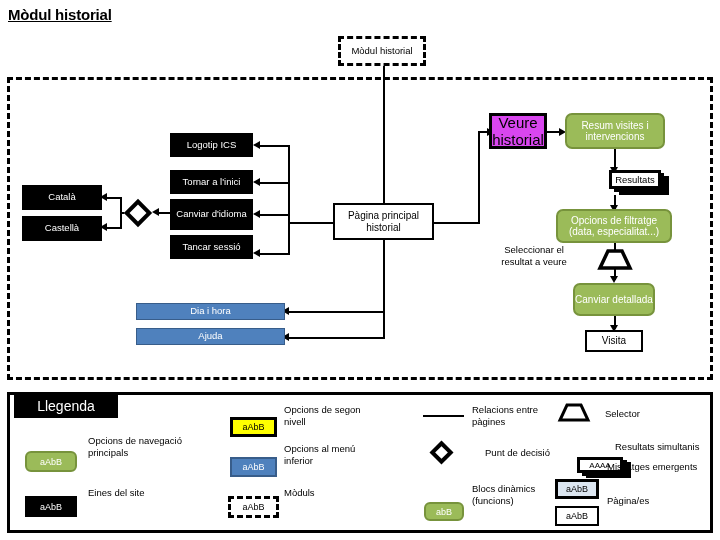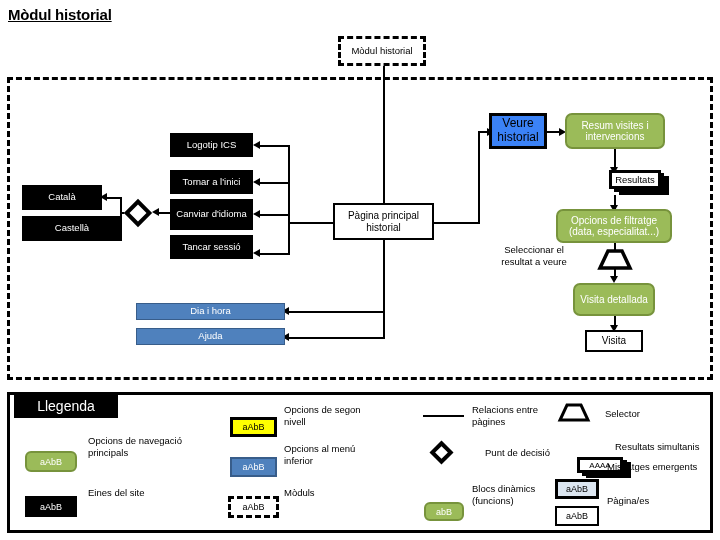--- a/index.html
+++ b/index.html
@@ -11,21 +11,21 @@
               text-decoration:underline;letter-spacing:-0.2px;}
   
   #module-frame{left:7px;top:77px;width:706px;height:303px;
                 border:3px dashed #000;box-sizing:border-box;}
   
   .box{box-sizing:border-box;display:flex;align-items:center;
        justify-content:center;text-align:center;line-height:1.15;}
   .blackbox{background:#000;color:#fff;font-size:9.5px;}
   .whitebox{background:#fff;color:#000;border:2.5px solid #000;font-size:10px;}
   .dashbox{background:#fff;color:#000;border:3px dashed #000;font-size:9.5px;}
-  .yellowbox{background:#3b82f6;color:#000;border:3px solid #000;font-size:12px;}
+  .yellowbox{background:#d946ef;color:#000;border:3px solid #000;font-size:15px;}
   .greenbox{background:#9BBB59;color:#fff;border:2px solid #77933C;
             border-radius:7px;font-size:10px;}
   .bluebox{background:#4F81BD;color:#fff;border:1px solid #385D8A;font-size:9.5px;}
   
   .hline{background:#000;height:2px;}
   .vline{background:#000;width:2px;}
   .arrow{width:0;height:0;}
   .ar-right{border-top:4px solid transparent;border-bottom:4px solid transparent;
             border-left:7px solid #000;}
   .ar-left{border-top:4px solid transparent;border-bottom:4px solid transparent;
@@ -69,21 +69,21 @@
 <div class="abs" id="page-title">Mòdul historial</div>
 
 <div class="abs box dashbox" id="module-node" style="left:338px;top:36px;width:88px;height:30px;">Mòdul historial</div>
 
 <div class="abs vline" style="left:383px;top:66px;height:153px;"></div>
 <div class="abs arrow ar-down" style="left:379px;top:214px;"></div>
 
 <div class="abs" id="module-frame"></div>
 
 <div class="abs box blackbox" style="left:22px;top:185px;width:80px;height:25px;">Català</div>
-<div class="abs box blackbox" style="left:22px;top:216px;width:100px;height:25px;">Castellà</div>
+<div class="abs box blackbox" style="left:22px;top:216px;width:80px;height:25px;">Castellà</div>
 
 <div class="abs vline" style="left:120px;top:197px;height:32px;"></div>
 <div class="abs hline" style="left:106px;top:197px;width:16px;"></div>
 <div class="abs hline" style="left:106px;top:227px;width:16px;"></div>
 <div class="abs arrow ar-left" style="left:100px;top:193px;"></div>
 <div class="abs arrow ar-left" style="left:100px;top:223px;"></div>
 <div class="abs hline" style="left:120px;top:212px;width:10px;"></div>
 
 <div class="abs diamond" style="left:128px;top:203px;"></div>
 
@@ -148,21 +148,21 @@
 <div class="abs selector" style="left:597px;top:249px;">
   <svg width="36" height="22" viewBox="0 0 36 22">
     <polygon points="11,2 25,2 33,19 3,19" fill="#fff" stroke="#000" stroke-width="3.5"></polygon>
   </svg>
 </div>
 <div class="abs vline" style="left:614px;top:268px;height:12px;"></div>
 <div class="abs arrow ar-down" style="left:610px;top:276px;"></div>
 
 <div class="abs lg-text abs" style="left:492px;top:244px;width:84px;text-align:center;">Seleccionar el resultat a veure</div>
 
-<div class="abs box greenbox" style="left:573px;top:283px;width:82px;height:33px;">Visita detallada</div>
+<div class="abs box greenbox" style="left:573px;top:283px;width:82px;height:33px;">Canviar detallada</div>
 
 <div class="abs vline" style="left:614px;top:316px;height:13px;"></div>
 <div class="abs arrow ar-down" style="left:610px;top:325px;"></div>
 
 <div class="abs box whitebox" style="left:585px;top:330px;width:58px;height:22px;">Visita</div>
 
 <div class="abs" id="legend"></div>
 <div class="abs" id="legend-tab">Llegenda</div>
 
 <div class="abs sw sw-green" style="left:25px;top:437px;width:52px;height:21px;">aAbB</div>

